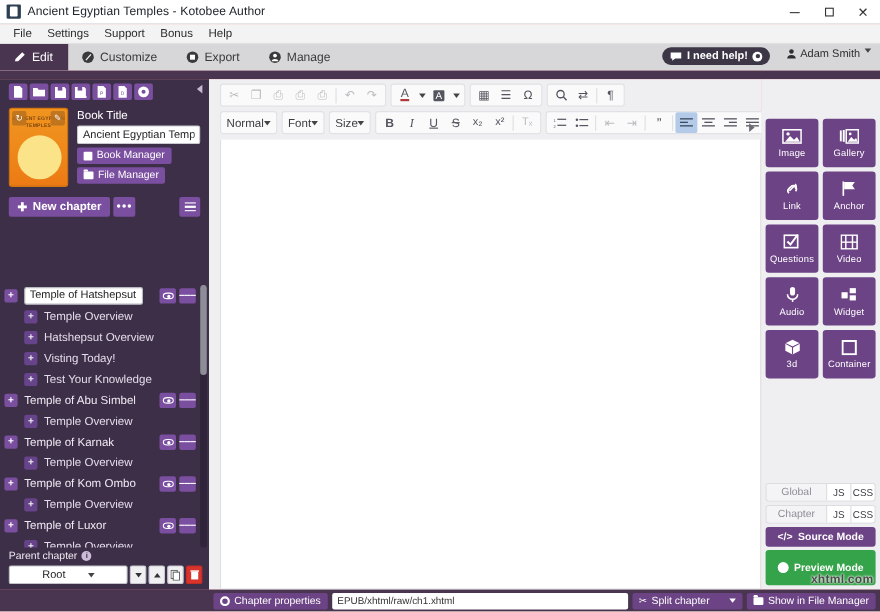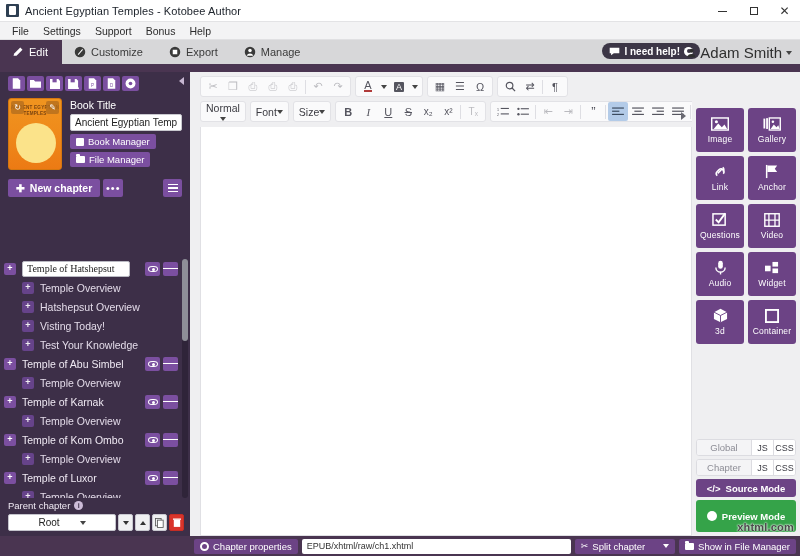--- a/index.html
+++ b/index.html
@@ -62,22 +62,22 @@
   }
   .help-dot {
     width: 9px; height: 9px; border-radius: 50%; background: #fff;
     display: inline-block; position: relative;
   }
   .help-dot:after {
     content: ""; position: absolute; left: 2.5px; top: 2.5px;
     width: 4px; height: 4px; border-radius: 50%; background: #3c3646;
   }
   .user-menu {
-    position: absolute; right: 8px; top: 4px; font-size: 15px; color: #2f2f2f;
-    display: flex; align-items: center; gap: 4px;
+    position: absolute; right: 8px; top: 4px; font-size: 10px; color: #2f2f2f;
+    display: flex; align-items: flex-start; gap: 4px;
   }
 
   
   .headerstrip { height: 8px; background: #4a3551; }
 
   
   .main { position: absolute; left: 0; top: 72px; right: 0; bottom: 20px; }
 
   
   .sidebar {
@@ -182,21 +182,21 @@
     width: 12px; height: 12px; background: #7b4fa0; border-radius: 2px; flex: none;
     display: flex; align-items: center; justify-content: center; color: #fff;
     font-size: 9px; line-height: 1; font-weight: bold;
   }
   .node.child .plus { background: #6a4590; opacity: .92; }
   .node-label { font-size: 10.5px; color: #efe9f3; white-space: nowrap; }
   .node.child .node-label { color: #e3dbe9; }
   .node-input {
     background: #fff; border: 1px solid #b9b9c2; border-radius: 2px; height: 16px;
     font-size: 10px; color: #222; padding: 0 4px; width: 108px;
-    font-family: Liberation Serif, serif;
+    font-family: Liberation Sans, sans-serif;
   }
   .node-actions { position: absolute; right: 12px; display: flex; gap: 3px; }
   .act {
     width: 15px; height: 14px; background: #7b4fa0; border-radius: 2px;
     display: flex; align-items: center; justify-content: center;
   }
   .act i { display: block; width: 9px; height: 1.3px; background: #fff; margin: 1px 0; }
   .eye-o {
     width: 10px; height: 6px; border: 1.3px solid #fff; border-radius: 50% / 60%;
     position: relative;
@@ -249,21 +249,21 @@
     color: #55555f; border-radius: 2px;
   }
   .tb-btn.on { background: #b3cbe8; }
   .tb-btn.dim { opacity: .38; }
   .tb-sep { width: 1px; height: 14px; background: #dedee3; margin: 0 2px; }
   .tb-select {
     display: flex; align-items: center; justify-content: space-between;
     background: #fafafb; border: 1px solid #e2e2e6; border-radius: 3px;
     height: 21px; padding: 0 5px; font-size: 10.5px; color: #3b3b42;
   }
-  .sel-normal { width: 68px; flex-direction: column; }
+  .sel-normal { width: 68px; }
   .sel-font { width: 64px; }
   .sel-size { width: 50px; }
   .tb-more {
     position: absolute; right: 6px; bottom: 2px; width: 0; height: 0;
     border-top: 4px solid transparent; border-bottom: 4px solid transparent;
     border-left: 5px solid #6a6a73;
   }
   .canvas-wrap { flex: 1; position: relative; margin: 5px 0 0 0; }
   .canvas {
     position: absolute; left: 10px; right: 0px; top: 0; bottom: 0;

